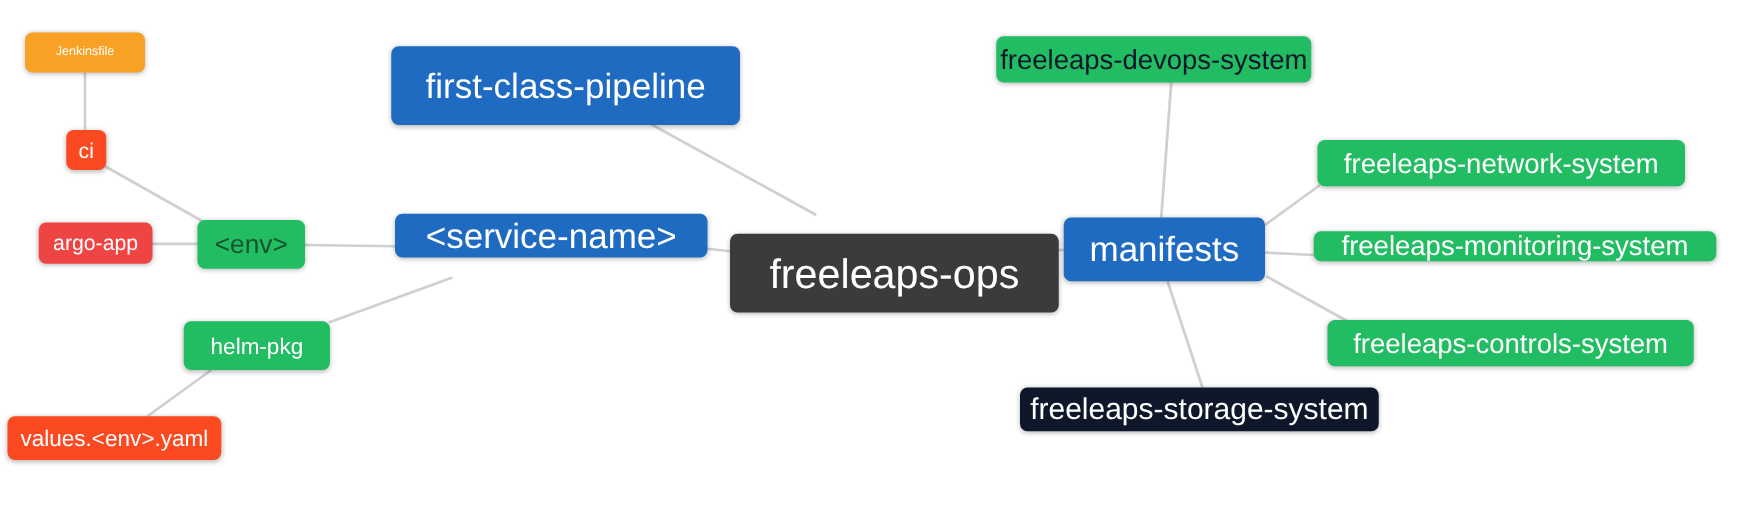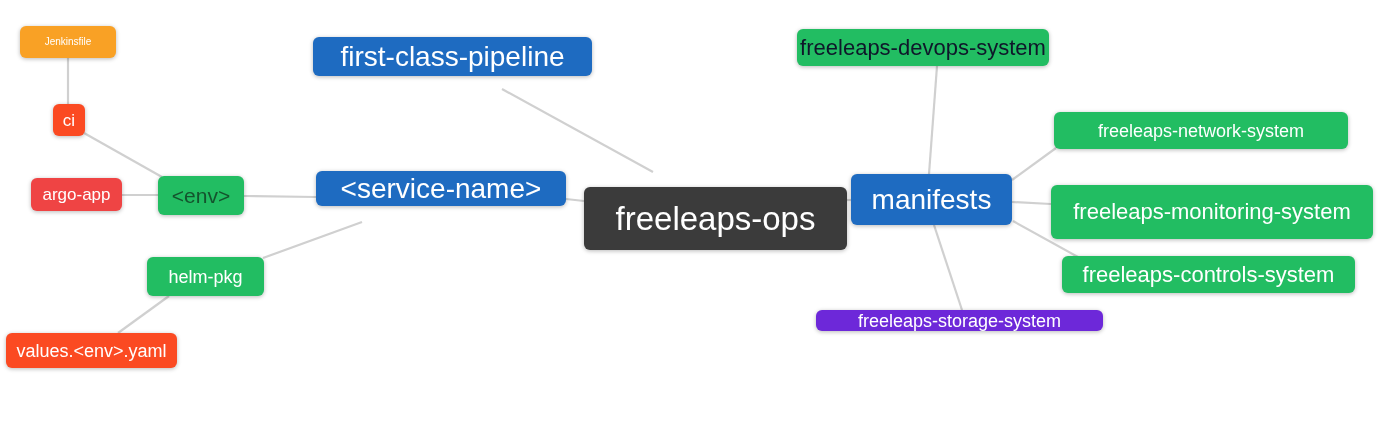--- a/index.html
+++ b/index.html
@@ -58,23 +58,23 @@
       <line x1="1013" y1="221" x2="1078" y2="257" stroke="#d0d0d0" stroke-width="2.2"></line>
       <line x1="934" y1="225" x2="962" y2="310" stroke="#d0d0d0" stroke-width="2.2"></line>
     </svg>
   <div id="nodes-layer">
       <div class="node" style="left: 20px; top: 26px; width: 96px; height: 32px; font-size: 10px; background: rgb(249, 161, 37); color: rgb(255, 255, 255);">Jenkinsfile</div>
       <div class="node" style="left: 53px; top: 104px; width: 32px; height: 32px; font-size: 17px; background: rgb(251, 74, 34); color: rgb(255, 255, 255);">ci</div>
       <div class="node" style="left: 31px; top: 178px; width: 91px; height: 33px; font-size: 17px; background: #ef4444; color: rgb(255, 255, 255);">argo-app</div>
       <div class="node" style="left: 158px; top: 176px; width: 86px; height: 39px; font-size: 21px; background: rgb(34, 189, 98); color: #14532d;">&lt;env&gt;</div>
       <div class="node" style="left: 147px; top: 257px; width: 117px; height: 39px; font-size: 18px; background: rgb(34, 189, 98); color: rgb(255, 255, 255);">helm-pkg</div>
       <div class="node" style="left: 6px; top: 333px; width: 171px; height: 35px; font-size: 18px; background: rgb(251, 74, 34); color: rgb(255, 255, 255); text-align: center;">values.&lt;env&gt;.yaml</div>
-      <div class="node" style="left: 313px; top: 37px; width: 279px; height: 39px; font-size: 28px; background: rgb(30, 107, 193); color: rgb(255, 255, 255);">first-class-pipeline</div>
+      <div class="node" style="left: 313px; top: 37px; width: 279px; height: 63px; font-size: 28px; background: rgb(30, 107, 193); color: rgb(255, 255, 255);">first-class-pipeline</div>
       <div class="node" style="left: 316px; top: 171px; width: 250px; height: 35px; font-size: 28px; background: rgb(30, 107, 193); color: rgb(255, 255, 255);">&lt;service-name&gt;</div>
       <div class="node" style="left: 584px; top: 171px; width: 263px; height: 63px; font-size: 33px; background: rgb(59, 59, 59); color: rgb(255, 255, 255); margin-top: 16px;">freeleaps-ops</div>
       <div class="node" style="left: 851px; top: 174px; width: 161px; height: 51px; font-size: 28px; background: rgb(30, 107, 193); color: rgb(255, 255, 255); text-align: right;">manifests</div>
       <div class="node" style="left: 797px; top: 29px; width: 252px; height: 37px; font-size: 22px; background: rgb(34, 189, 98); color: #0f172a;">freeleaps-devops-system</div>
-      <div class="node" style="left: 1054px; top: 112px; width: 294px; height: 37px; font-size: 18px; background: rgb(34, 189, 98); color: rgb(255, 255, 255); text-align: right;">freeleaps-network-system</div>
-      <div class="node" style="left: 1051px; top: 185px; width: 322px; height: 54px; font-size: 22px; background: rgb(34, 189, 98); color: rgb(255, 255, 255);">freeleaps-monitoring-system</div>
+      <div class="node" style="left: 1054px; top: 112px; width: 294px; height: 37px; font-size: 22px; background: rgb(34, 189, 98); color: rgb(255, 255, 255); text-align: right;">freeleaps-network-system</div>
+      <div class="node" style="left: 1051px; top: 185px; width: 322px; height: 24px; font-size: 22px; background: rgb(34, 189, 98); color: rgb(255, 255, 255);">freeleaps-monitoring-system</div>
       <div class="node" style="left: 1062px; top: 256px; width: 293px; height: 37px; font-size: 22px; background: rgb(34, 189, 98); color: rgb(255, 255, 255);">freeleaps-controls-system</div>
-      <div class="node" style="left: 816px; top: 310px; width: 287px; height: 21px; font-size: 18px; background: #6d28d9; color: rgb(255, 255, 255);">freeleaps-storage-system</div>
+      <div class="node" style="left: 816px; top: 310px; width: 287px; height: 35px; font-size: 24px; background: #0f172a; color: rgb(255, 255, 255);">freeleaps-storage-system</div>
     </div>
 </div>
 
 </body></html>

